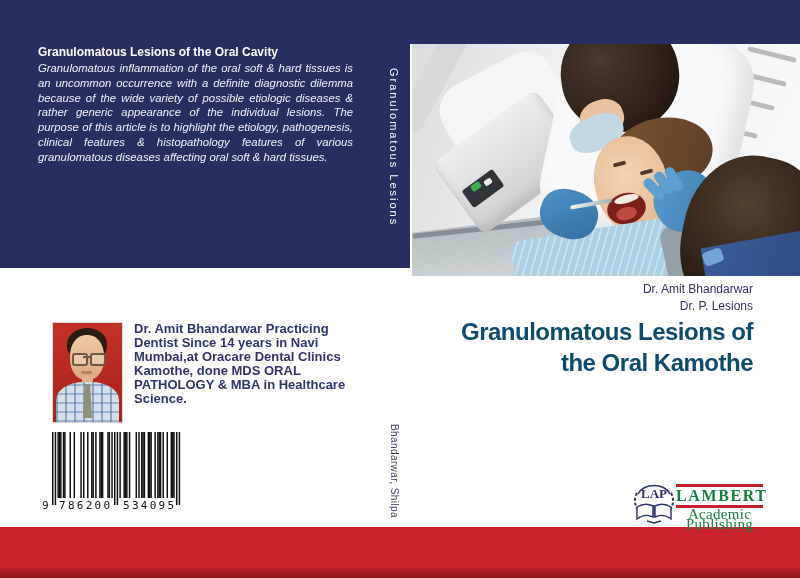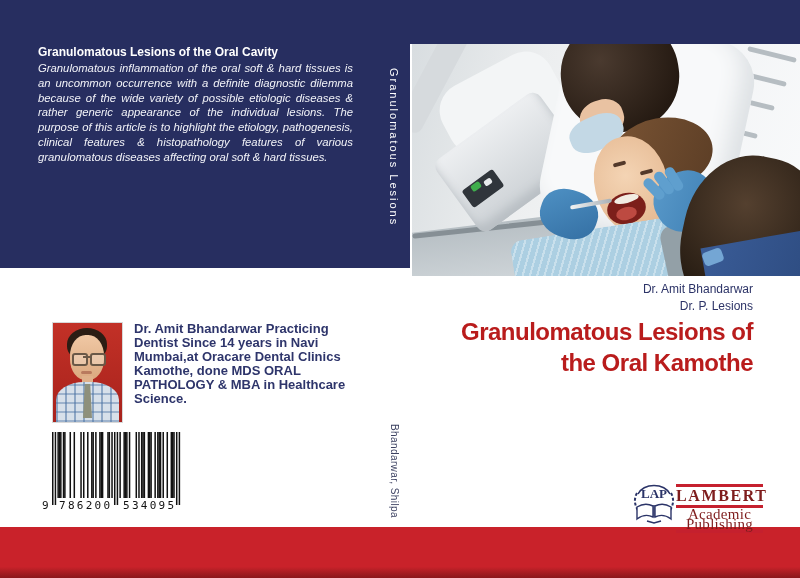--- a/index.html
+++ b/index.html
@@ -73,21 +73,21 @@
   .tool{left:158px;top:158px;width:42px;height:4px;border-radius:2px;transform:rotate(-10deg);
         background:linear-gradient(90deg,#f0f2f3,#a7afb5);}
   .asst-hair{left:270px;top:112px;width:142px;height:168px;border-radius:46%;transform:rotate(12deg);
              background:radial-gradient(circle at 40% 30%,#54402f,#241a11 70%);}
   .asst-shoulder{left:293px;top:194px;width:115px;height:62px;transform:rotate(-10deg);
                  background:linear-gradient(120deg,#3a5c97,#2c4a7e);}
   .asst-strap{left:291px;top:206px;width:20px;height:14px;border-radius:4px;background:#74a6d4;transform:rotate(-20deg);}
 
   
   .front-authors{right:47px;top:281px;text-align:right;color:#2c3367;font-size:12px;line-height:16.5px;}
-  .front-title{right:47px;top:316px;text-align:right;color:#b91c1c;font-weight:bold;
+  .front-title{right:47px;top:316px;text-align:right;color:#0c4a6e;font-weight:bold;
                font-size:24px;line-height:31px;letter-spacing:-0.5px;width:400px;}
 
   
   .author-photo{left:52px;top:322px;width:69px;height:99px;overflow:hidden;border:1px solid #d8d8d8;
                 background:linear-gradient(180deg,#c23127,#a8221c);}
   .author-photo .s{position:absolute;}
   .ap-hair{left:14px;top:5px;width:40px;height:32px;border-radius:50% 50% 42% 42%;background:#2b1d14;}
   .ap-face{left:17px;top:12px;width:34px;height:45px;border-radius:46%;
            background:linear-gradient(180deg,#f0c8a4,#dba87f);}
   .ap-glass{width:12px;height:9px;border:2px solid #6a5847;border-radius:3px;background:rgba(255,255,255,0.25);}
@@ -102,21 +102,21 @@
           clip-path:polygon(20% 0,80% 0,100% 100%,0 100%);}
   .bio{left:134px;top:322px;width:233px;font-size:13px;line-height:14px;font-weight:bold;color:#2e356b;}
 
   
   .barcode{left:42px;top:432px;width:140px;height:80px;background:#ffffff;}
   .barcode text{font-family:"DejaVu Sans Mono",monospace;font-size:11px;fill:#111111;}
 
   
   .logo{right:37px;top:477px;width:132px;height:48px;}
   .logo-emblem{left:0;top:2px;width:46px;height:46px;}
-  .logo-word{left:45px;top:7px;width:87px;color:#7f1d1d;font-family:"Liberation Serif",serif;}
+  .logo-word{left:45px;top:7px;width:87px;color:#15803d;font-family:"Liberation Serif",serif;}
   .logo-bar{height:3px;background:#c5202e;}
   .logo-name{font-size:16px;font-weight:bold;letter-spacing:1.6px;line-height:16px;margin:1px 0 1px 0;text-align:center;}
   .logo-sub{font-size:15px;letter-spacing:0.3px;line-height:10px;margin:1px 0 1px 0;text-align:center;font-weight:normal;}
 </style>
 </head>
 <body>
 
 <div class="page">
 
   <div class="abs navy-back"></div>

